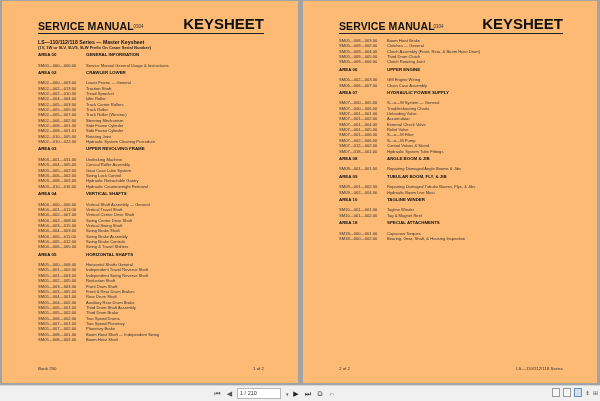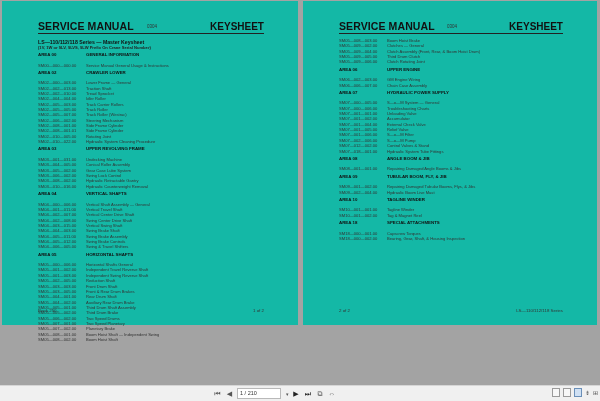--- a/index.html
+++ b/index.html
@@ -7,33 +7,33 @@
     width: 600px; height: 401px; overflow: hidden;
     background: #9e9e9e;
     font-family: "Liberation Sans", sans-serif;
     position: relative;
   }
   .viewer {
     position: absolute; left: 0; top: 0; width: 600px; height: 385px;
     background: #a3a3a3;
   }
   .page {
-    position: absolute; top: 1px; height: 324px; background: #14b8a6;
+    position: absolute; top: 1px; height: 382px; background: #fdba74;
     box-sizing: border-box;
   }
   .page.left { left: 2px; width: 296px; }
   .page.right { left: 303px; width: 294px; }
   .page-inner { position: absolute; left: 36px; right: 34px; top: 17px; }
   .hdr {
     display: flex; align-items: flex-end; justify-content: space-between;
     border-bottom: 1.2px solid #222; padding-bottom: 1px; height: 14px;
   }
   .hdr .sm { font-weight: bold; font-size: 10.5px; color: #111; letter-spacing: 0.1px; }
   .hdr .code { font-size: 4.5px; color: #333; margin-left: -40px; margin-bottom: 3px; }
-  .hdr .ks { font-weight: bold; font-size: 10px; color: #111; }
+  .hdr .ks { font-weight: bold; font-size: 15px; color: #111; }
   .title { font-weight: bold; font-size: 5.2px; color: #111; margin-top: 5px; line-height: 6px; }
   .subtitle { font-weight: bold; font-size: 4.1px; color: #222; line-height: 5px; }
   .area {
     display: flex; font-weight: bold; font-size: 4.4px; color: #111;
     margin-top: 2px; line-height: 5.5px;
   }
   .area .an { width: 48px; }
   .area .at { }
   .dots {
     height: 2px; margin: 1px 0 2px 0;

